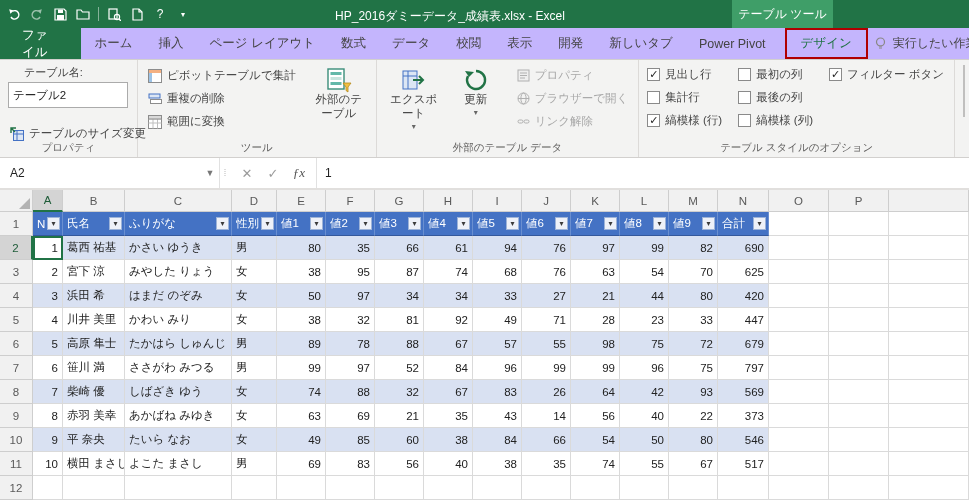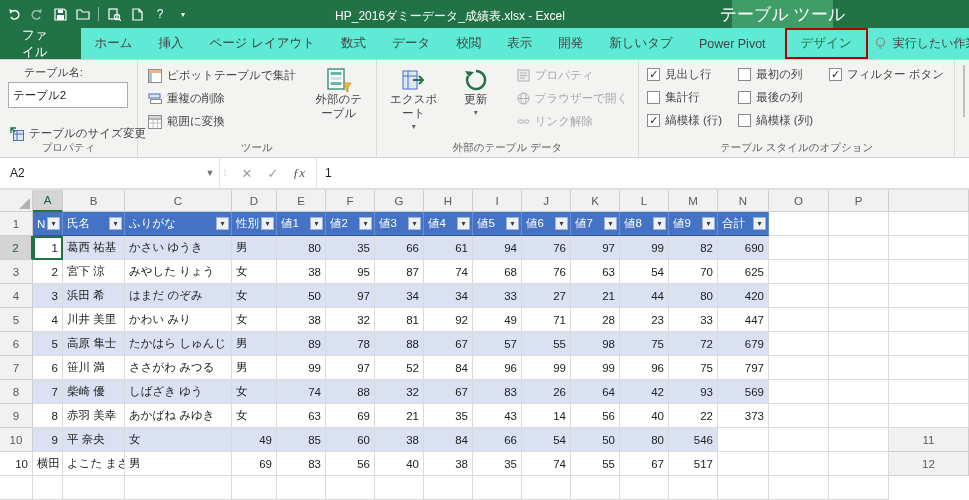--- a/index.html
+++ b/index.html
@@ -12,23 +12,23 @@
     font-size: 12px;
     color:#444;
   }
   
   .titlebar { position:absolute; top:0; left:0; right:0; height:28px; background:#217346; color:#fff; }
   .qat { position:absolute; left:6px; top:0; height:28px; display:flex; align-items:center; gap:7px; }
   .qbtn { width:16px; height:16px; display:flex; align-items:center; justify-content:center; font-size:12px; color:#fff; }
   .qbtn.dim { opacity:.55; }
   .qsep { width:1px; height:14px; background:rgba(255,255,255,.45); }
   .win-title { position:absolute; left:200px; width:500px; top:0; height:32px; display:flex; align-items:center; justify-content:center; font-size:12px; white-space:nowrap; }
-  .ctx-patch { position:absolute; left:732px; top:0; width:101px; height:28px; background:#3f9e68; display:flex; align-items:center; justify-content:center; font-size:17px; color:#fff; white-space:nowrap; }
+  .ctx-patch { position:absolute; left:732px; top:0; width:101px; height:28px; background:#3f9e68; display:flex; align-items:center; justify-content:center; font-size:12px; color:#fff; white-space:nowrap; }
   
-  .tabrow { position:absolute; top:28px; left:0; right:0; height:32px; background:#5eead4; border-bottom:1px solid #d2d0ce; display:flex; align-items:stretch; }
+  .tabrow { position:absolute; top:28px; left:0; right:0; height:32px; background:#c4b5fd; border-bottom:1px solid #d2d0ce; display:flex; align-items:stretch; }
   .file-tab { background:#217346; color:#fff; padding:0 22px; display:flex; align-items:center; font-size:12.5px; }
   .tab { padding:0 13px; display:flex; align-items:center; font-size:12.5px; color:#444; white-space:nowrap; }
   .tab.design { color:#217346; outline:2px solid #b00000; outline-offset:-2px; margin-left:6px; padding:0 16px; }
   .tellme { margin-left:auto; display:flex; align-items:center; gap:6px; padding-left:6px; width:136px; overflow:hidden; font-size:12px; color:#444; white-space:nowrap; }
   
   .ribbon { position:absolute; top:60px; left:0; right:0; height:98px; background:#f3f3f2; border-bottom:1px solid #d2d0ce; display:flex; align-items:stretch; }
   .rgroup { position:relative; border-right:1px solid #dcdad8; padding:4px 6px 16px 6px; }
   .rgroup-label { position:absolute; bottom:2px; left:0; right:0; text-align:center; font-size:10.5px; color:#605f5e; white-space:nowrap; overflow:hidden; }
   .small-btn { display:flex; align-items:center; gap:5px; font-size:11.5px; color:#444; height:23px; padding:0 4px; white-space:nowrap; cursor:default; }
   .small-btn.disabled { color:#a8a8a8; }
@@ -554,20 +554,21 @@
       <div class="c ar">56</div>
       <div class="c ar">40</div>
       <div class="c ar">22</div>
       <div class="c ar">373</div>
       <div class="c"></div>
       <div class="c"></div>
       <div class="c"></div>
       <div class="rowhead">10</div>
       <div class="c band ar">9</div>
       <div class="c band">平 奈央</div>
+      <div class="c band">たいら なお</div>
       <div class="c band">女</div>
       <div class="c band ar">49</div>
       <div class="c band ar">85</div>
       <div class="c band ar">60</div>
       <div class="c band ar">38</div>
       <div class="c band ar">84</div>
       <div class="c band ar">66</div>
       <div class="c band ar">54</div>
       <div class="c band ar">50</div>
       <div class="c band ar">80</div>

